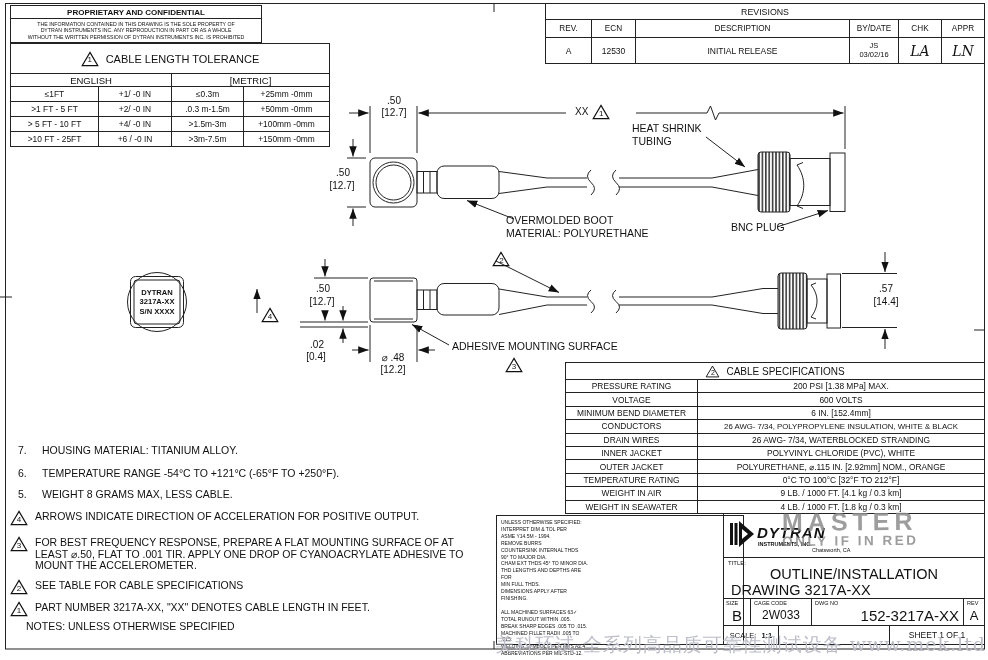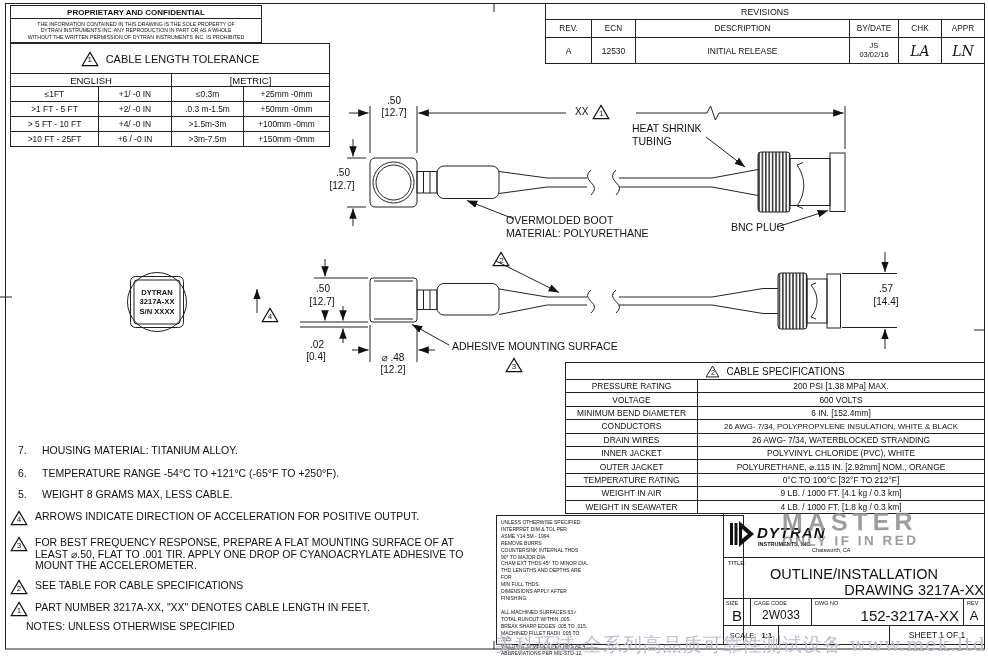--- a/index.html
+++ b/index.html
@@ -446,21 +446,21 @@
         <path d="M9,0 L24,13 L9,26 Z" fill="#111"></path>
         <path d="M12,8 L18,13 L12,18 Z" fill="#fff"></path>
       </svg>
       <span class="abs" style="left:33px;top:10px;font-size:15px;font-weight:bold;font-style:italic;letter-spacing:1px">DYTRAN</span>
       <span class="abs" style="left:34px;top:27px;font-size:5.5px;font-weight:bold">INSTRUMENTS, INC.</span>
       <span class="abs" style="left:88px;top:33px;font-size:5.5px">Chatsworth, CA</span>
     </div>
     <div style="height:41px;position:relative;border-bottom:1px solid #222;box-sizing:border-box">
       <span class="abs" style="left:4px;top:2px;font-size:6px">TITLE:</span>
       <div class="abs" style="left:0;right:0;top:8px;text-align:center;font-size:14.5px;line-height:16px">OUTLINE/INSTALLATION</div>
-      <div class="abs" style="left:7px;right:0;top:24px;text-align:right;font-size:14.5px;line-height:16px">DRAWING 3217A-XX</div>
+      <div class="abs" style="left:7px;right:0;top:24px;text-align:left;font-size:14.5px;line-height:16px">DRAWING 3217A-XX</div>
     </div>
     <div class="row" style="height:26px">
       <div style="width:26px;position:relative;box-sizing:border-box">
         <span class="abs" style="left:2px;top:1px;font-size:5.5px">SIZE</span>
         <div class="abs ctr" style="left:0;right:0;top:6px;bottom:0;font-size:15px">B</div>
       </div>
       <div class="bl" style="width:61px;position:relative;box-sizing:border-box">
         <span class="abs" style="left:3px;top:1px;font-size:5.5px">CAGE CODE</span>
         <div class="abs ctr" style="left:0;right:0;top:7px;bottom:1px;font-size:12px">2W033</div>
       </div>

